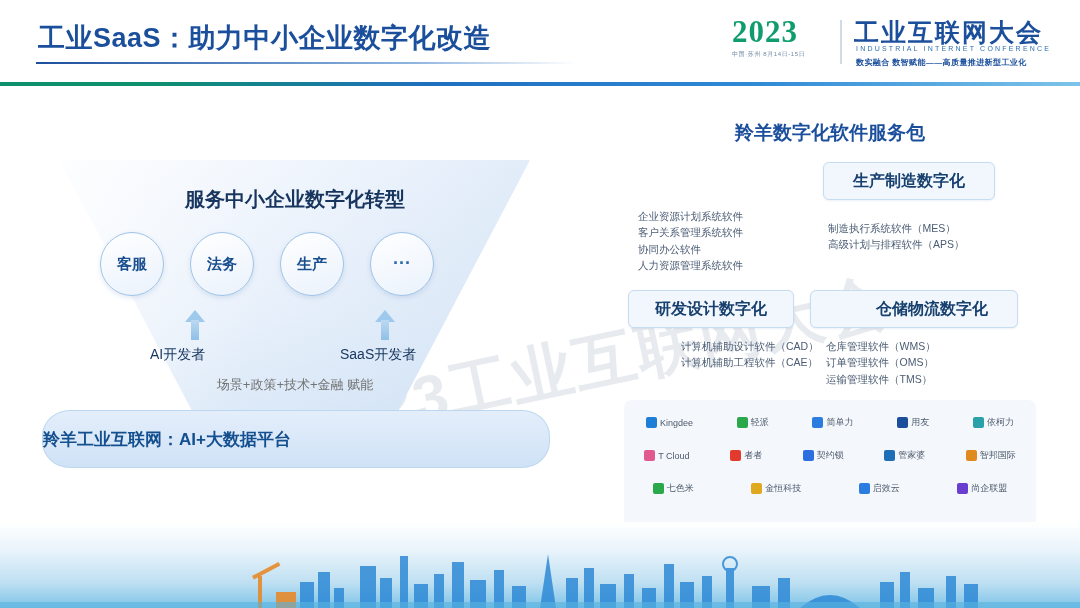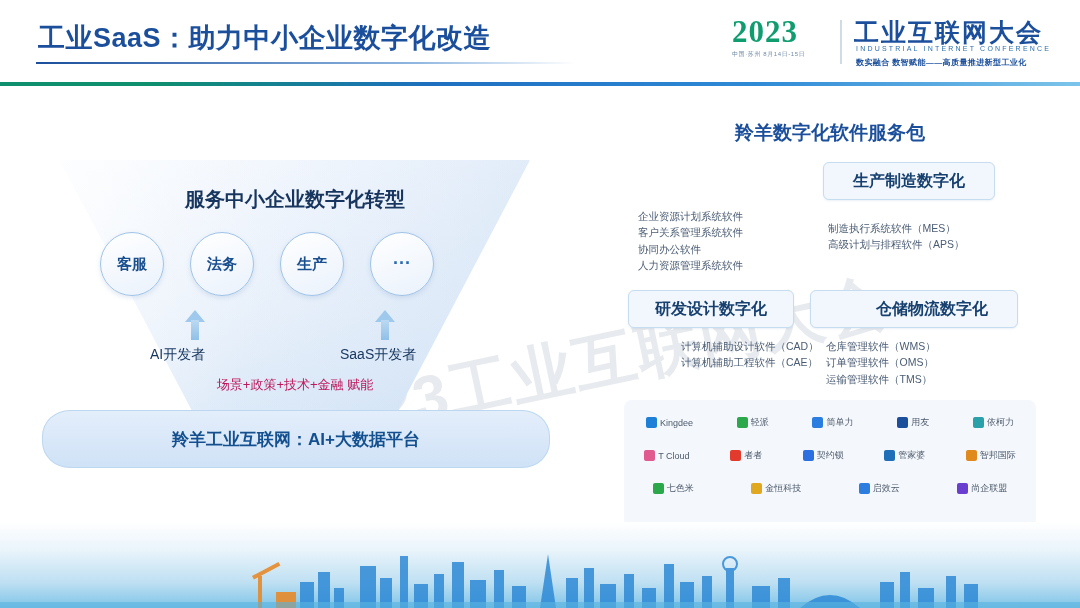--- a/index.html
+++ b/index.html
@@ -50,25 +50,25 @@
   .arrow{position:absolute;width:20px;height:30px;}
   .arrow .stem{position:absolute;left:6px;top:10px;width:8px;height:20px;background:linear-gradient(180deg,#bcd9f2,#8fc0e8);}
   .arrow .head{position:absolute;left:0;top:0;width:0;height:0;border-left:10px solid transparent;border-right:10px solid transparent;border-bottom:12px solid #9ec8ec;}
   .arrow.a1{left:143px;top:150px;}
   .arrow.a2{left:333px;top:150px;}
 
   .dev-label{position:absolute;font-size:14px;font-weight:normal;color:#17355e;}
   .dev-label.l1{left:108px;top:186px;}
   .dev-label.l2{left:298px;top:186px;}
 
-  .funnel-foot{position:absolute;left:0;top:216px;width:506px;text-align:center;font-size:13px;color:#be185d;}
+  .funnel-foot{position:absolute;left:0;top:216px;width:506px;text-align:center;font-size:13px;color:#737373;}
 
   .platform{position:absolute;left:0;top:250px;width:506px;height:56px;border-radius:28px/26px;
     background:linear-gradient(180deg,#e4eefb 0%,#cfe2f6 100%);
-    border:1px solid #bcd7f0;display:flex;align-items:center;justify-content:center;}
+    border:1px solid #bcd7f0;display:flex;align-items:center;justify-content:flex-start;}
   .platform span{font-size:17px;font-weight:bold;color:#14508f;}
 
   
   .right{position:absolute;left:600px;top:110px;width:460px;height:440px;}
   .r-title{position:absolute;left:0;top:10px;width:460px;text-align:center;font-size:19px;font-weight:bold;color:#1b4f9c;}
 
   .card{position:absolute;height:36px;border-radius:6px;background:#f2f7fd;border:1px solid #c6dcf1;
     display:flex;align-items:center;justify-content:center;box-shadow:0 1px 2px rgba(90,130,175,0.12);}
   .card span{font-size:16px;font-weight:bold;color:#17406f;}
   .card.c1{left:28px;top:52px;width:150px;}

